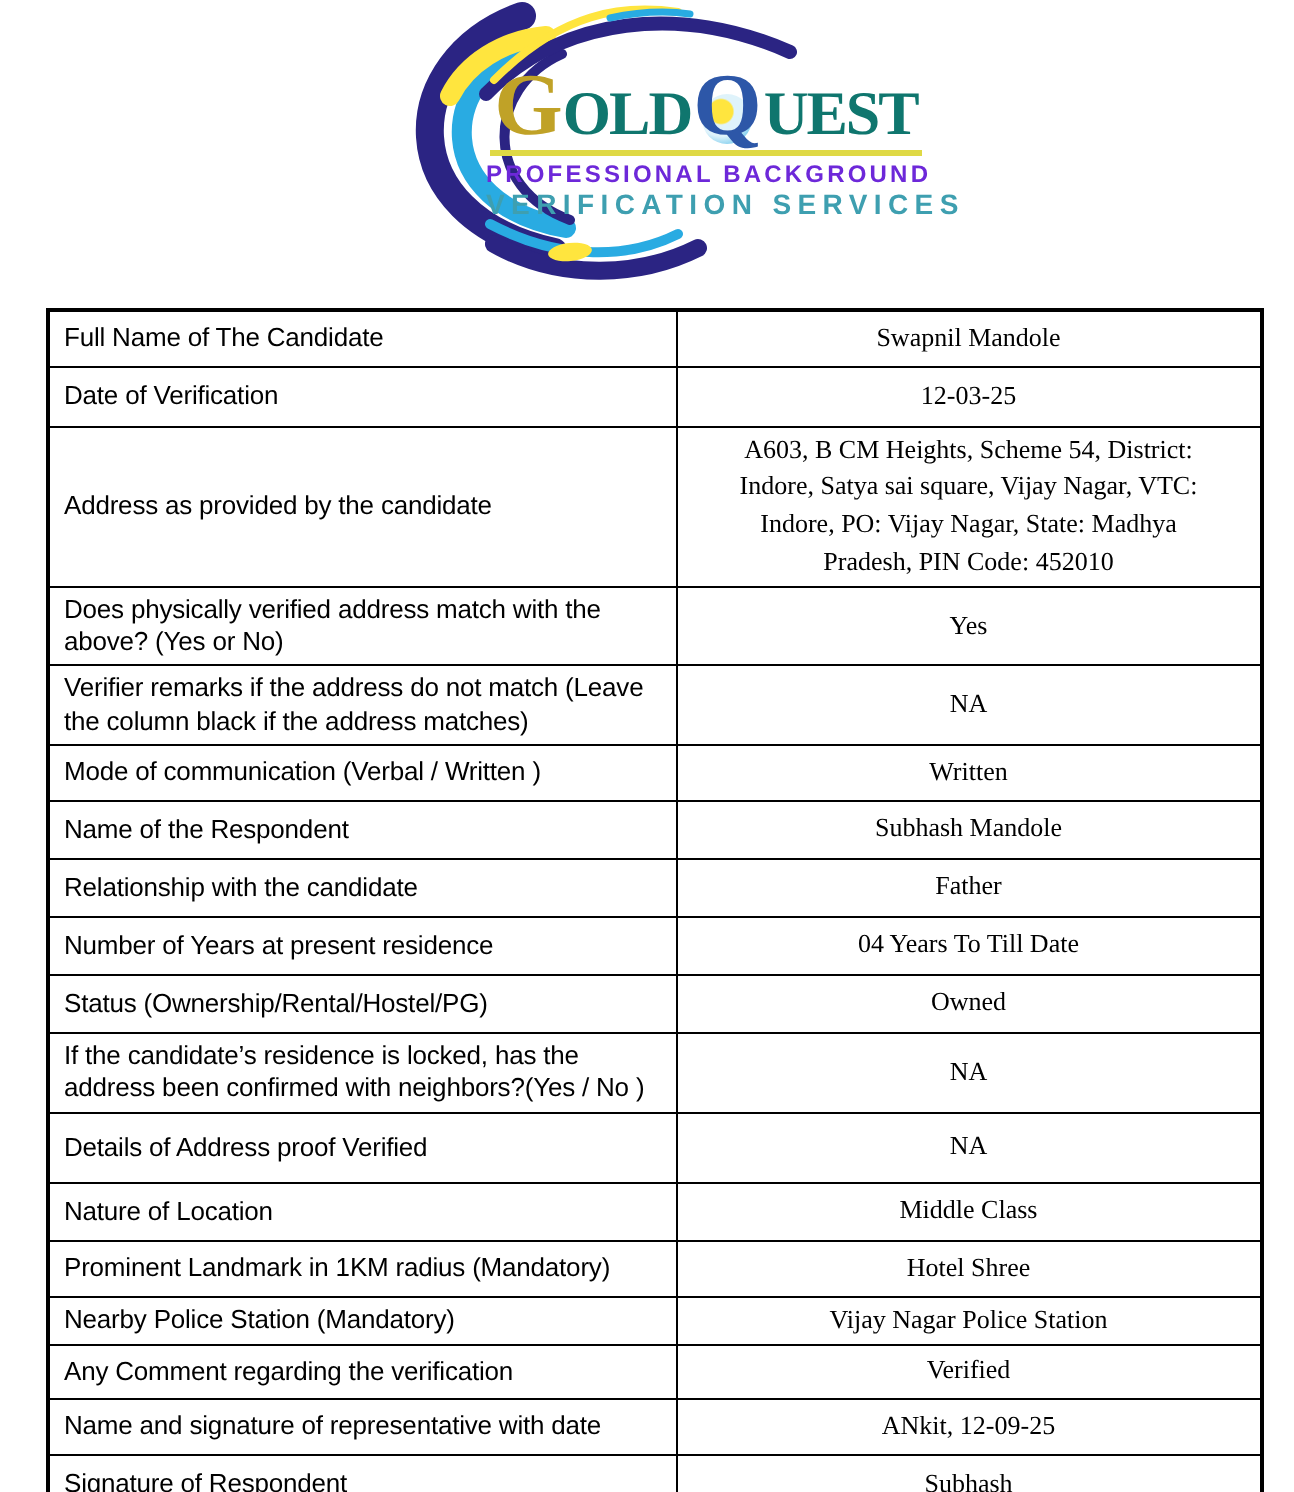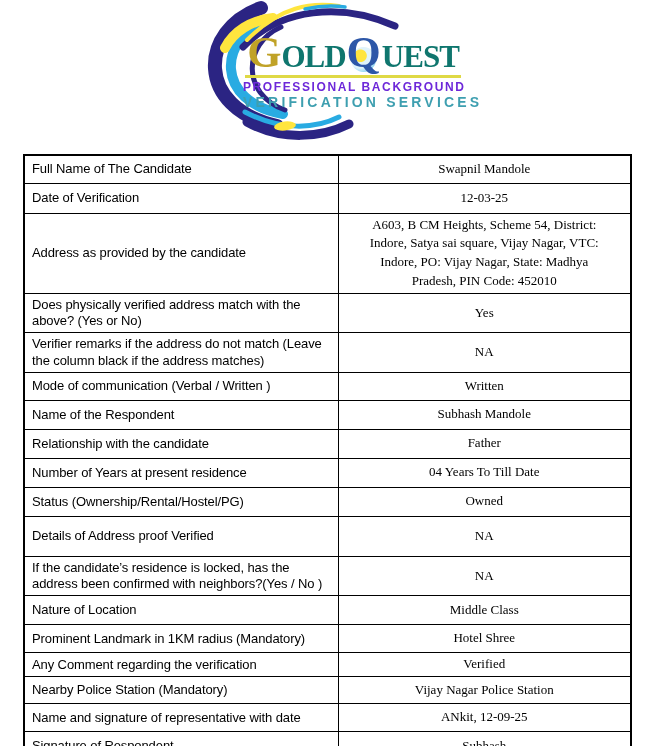--- a/index.html
+++ b/index.html
@@ -126,42 +126,42 @@
       </tr>
       <tr>
         <td class="lbl">Number of Years at present residence</td>
         <td class="val">04 Years To Till Date</td>
       </tr>
       <tr>
         <td class="lbl">Status (Ownership/Rental/Hostel/PG)</td>
         <td class="val">Owned</td>
       </tr>
       <tr>
-        <td class="lbl">Details of Address proof Verified</td>
+        <td class="lbl">If the candidate’s residence is locked, has the address been confirmed with neighbors?(Yes / No )</td>
         <td class="val">NA</td>
       </tr>
       <tr>
-        <td class="lbl">If the candidate’s residence is locked, has the address been confirmed with neighbors?(Yes / No )</td>
+        <td class="lbl">Details of Address proof Verified</td>
         <td class="val">NA</td>
       </tr>
       <tr>
         <td class="lbl">Nature of Location</td>
         <td class="val">Middle Class</td>
       </tr>
       <tr>
         <td class="lbl">Prominent Landmark in 1KM radius (Mandatory)</td>
         <td class="val">Hotel Shree</td>
       </tr>
       <tr>
+        <td class="lbl">Nearby Police Station (Mandatory)</td>
+        <td class="val">Vijay Nagar Police Station</td>
+      </tr>
+      <tr>
         <td class="lbl">Any Comment regarding the verification</td>
         <td class="val">Verified</td>
-      </tr>
-      <tr>
-        <td class="lbl">Nearby Police Station (Mandatory)</td>
-        <td class="val">Vijay Nagar Police Station</td>
       </tr>
       <tr>
         <td class="lbl">Name and signature of representative with date</td>
         <td class="val">ANkit, 12-09-25</td>
       </tr>
       <tr>
         <td class="lbl">Signature of Respondent</td>
         <td class="val">Subhash</td>
       </tr>
     </tbody>

